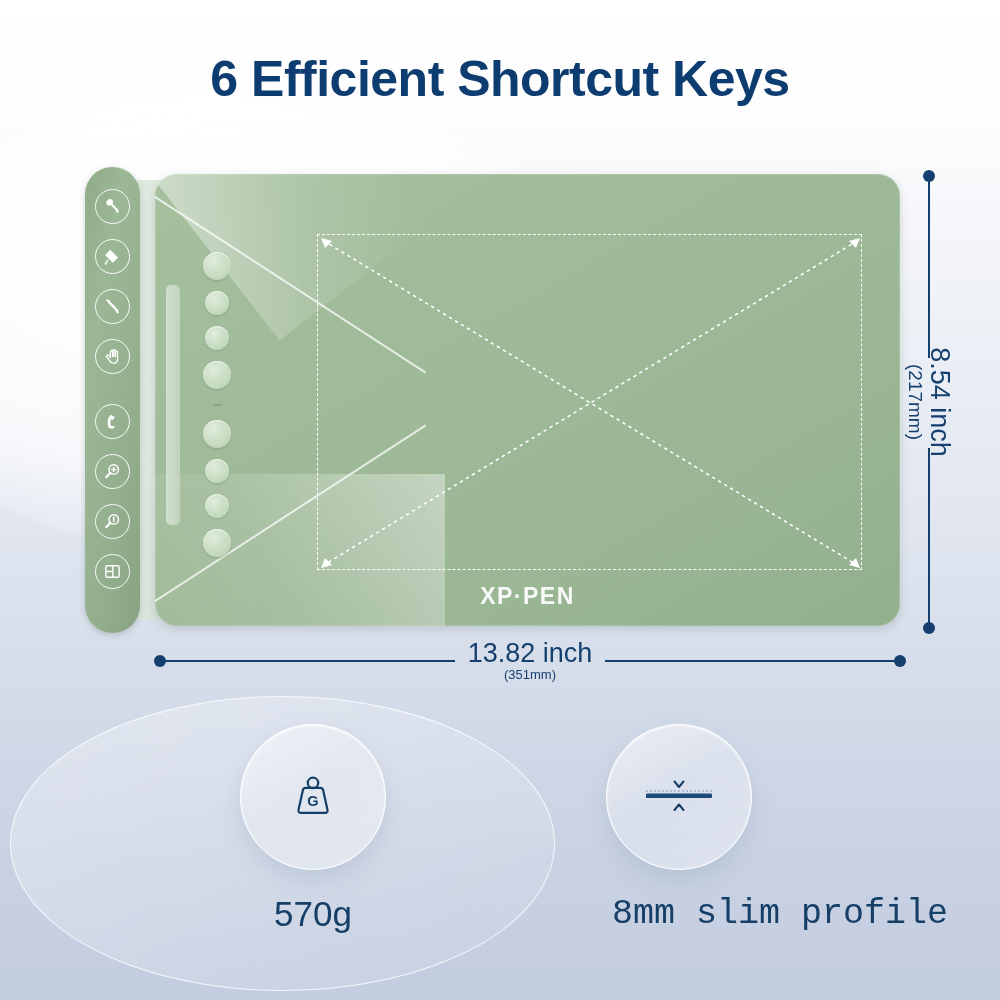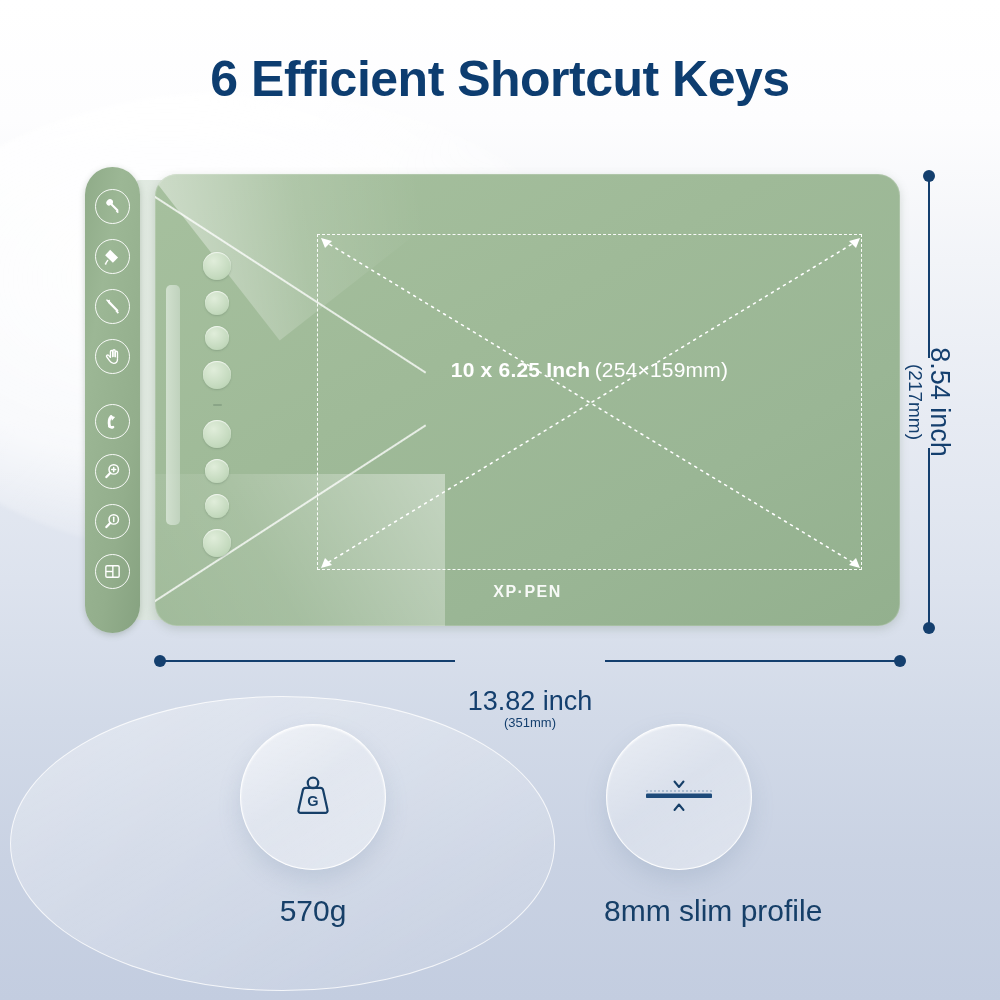--- a/index.html
+++ b/index.html
@@ -130,21 +130,21 @@
     position:absolute; z-index:7; left:162px; top:183px;
     width:545px; text-align:center; color:#ffffff;
     line-height:1.22;
   }
   .area-label .l1 { font-size:21px; font-weight:bold; letter-spacing:.2px; }
   .area-label .l2 { font-size:21px; font-weight:normal; letter-spacing:.2px; }
 
   .brand {
     position:absolute; z-index:7; left:0; top:409px; width:745px;
     text-align:center; color:#ffffff;
-    font-size:16px; font-weight:bold; letter-spacing:1.5px;
+    font-size:23px; font-weight:bold; letter-spacing:1.5px;
     opacity:.93;
   }
 
   
   .dim-v { position:absolute; left:928px; top:176px; height:452px; width:2px; z-index:8; }
   .dim-v .bar { position:absolute; left:0; top:0; width:2px; height:100%; background:#143f6e; }
   .dim-v .bar.top { height:182px; }
   .dim-v .bar.bot { top:272px; height:180px; }
   .dot { width:12px; height:12px; border-radius:50%; background:#143f6e; position:absolute; }
   .dim-v .dot.d1 { left:-5px; top:-6px; }
@@ -158,21 +158,21 @@
   .dim-v .lbl .b { font-size:19px; display:block; margin-top:-2px; }
 
   .dim-h { position:absolute; left:160px; top:660px; width:740px; height:2px; z-index:8; }
   .dim-h .bar { position:absolute; top:0; height:2px; background:#143f6e; }
   .dim-h .bar.l { left:0; width:295px; }
   .dim-h .bar.r { right:0; width:295px; }
   .dim-h .dot.d1 { left:-6px; top:-5px; }
   .dim-h .dot.d2 { right:-6px; top:-5px; }
   .dim-h .lbl {
     position:absolute; left:50%; top:50%; transform:translate(-50%,-50%);
-    white-space:nowrap; color:#143f6e; text-align:center;margin-top:48px;
+    white-space:nowrap; color:#143f6e; text-align:center;
   }
   .dim-h .lbl .a { font-size:27px; display:block; line-height:1.05; }
   .dim-h .lbl .b { font-size:13px; display:block; }
 
   
   .big-ellipse {
     position:absolute; left:10px; top:696px;
     width:545px; height:295px;
     border-radius:50%;
     background:linear-gradient(150deg, rgba(255,255,255,.34), rgba(255,255,255,.06));
@@ -182,27 +182,27 @@
   .feature { position:absolute; z-index:3; text-align:center; }
   .bubble {
     width:146px; height:146px; border-radius:50%;
     background:linear-gradient(145deg, rgba(255,255,255,.55) 0%, rgba(255,255,255,.26) 45%, rgba(255,255,255,.40) 100%);
     border:1px solid rgba(255,255,255,.92);
     box-shadow:0 10px 22px rgba(120,140,170,.22), inset 0 1px 2px rgba(255,255,255,.8);
     display:flex; align-items:center; justify-content:center;
     margin:0 auto;
   }
   .feature .cap {
-    margin-top:24px; font-size:30px; color:#163f68; white-space:nowrap;
+    margin-top:24px; font-size:35px; color:#163f68; white-space:nowrap;
   }
   .f-weight { left:238px; top:724px; width:150px; }
   .f-slim   { left:604px; top:724px; width:150px; }
   .f-weight .cap, .f-slim .cap { position:relative; }
   .f-weight .cap { left:0; }
-  .f-slim .cap { left:0; }
+  .f-slim .cap { left:8px;font-family:Liberation Mono, monospace; }
 </style>
 </head>
 <body>
 
 <div class="bg-blob"></div>
 
 <div class="title">6 Efficient Shortcut Keys</div>
 
 <div class="tablet-wrap">
 
@@ -298,24 +298,20 @@
       <svg class="diag" width="545" height="336" viewBox="0 0 545 336">
         <line x1="6" y1="6" x2="539" y2="330" stroke="#ffffff" stroke-width="1.6" stroke-dasharray="2 5" stroke-linecap="round"></line>
         <line x1="539" y1="6" x2="6" y2="330" stroke="#ffffff" stroke-width="1.6" stroke-dasharray="2 5" stroke-linecap="round"></line>
         <path d="M3 3 L14 6 L7 13 Z" fill="#ffffff"></path>
         <path d="M542 3 L531 6 L538 13 Z" fill="#ffffff"></path>
         <path d="M3 333 L14 330 L7 323 Z" fill="#ffffff"></path>
         <path d="M542 333 L531 330 L538 323 Z" fill="#ffffff"></path>
       </svg>
     </div>
 
-    <div class="area-label">
-      <span class="l1">10 x 6.25 Inch</span>
-      <span class="l2">(254×159mm)</span>
-    </div>
 
     <div class="brand">XP·PEN</div>
   </div>
 
   <div class="port-strip"></div>
 
   <div class="dim-v">
     <div class="bar top"></div>
     <div class="bar bot"></div>
     <span class="dot d1"></span>

